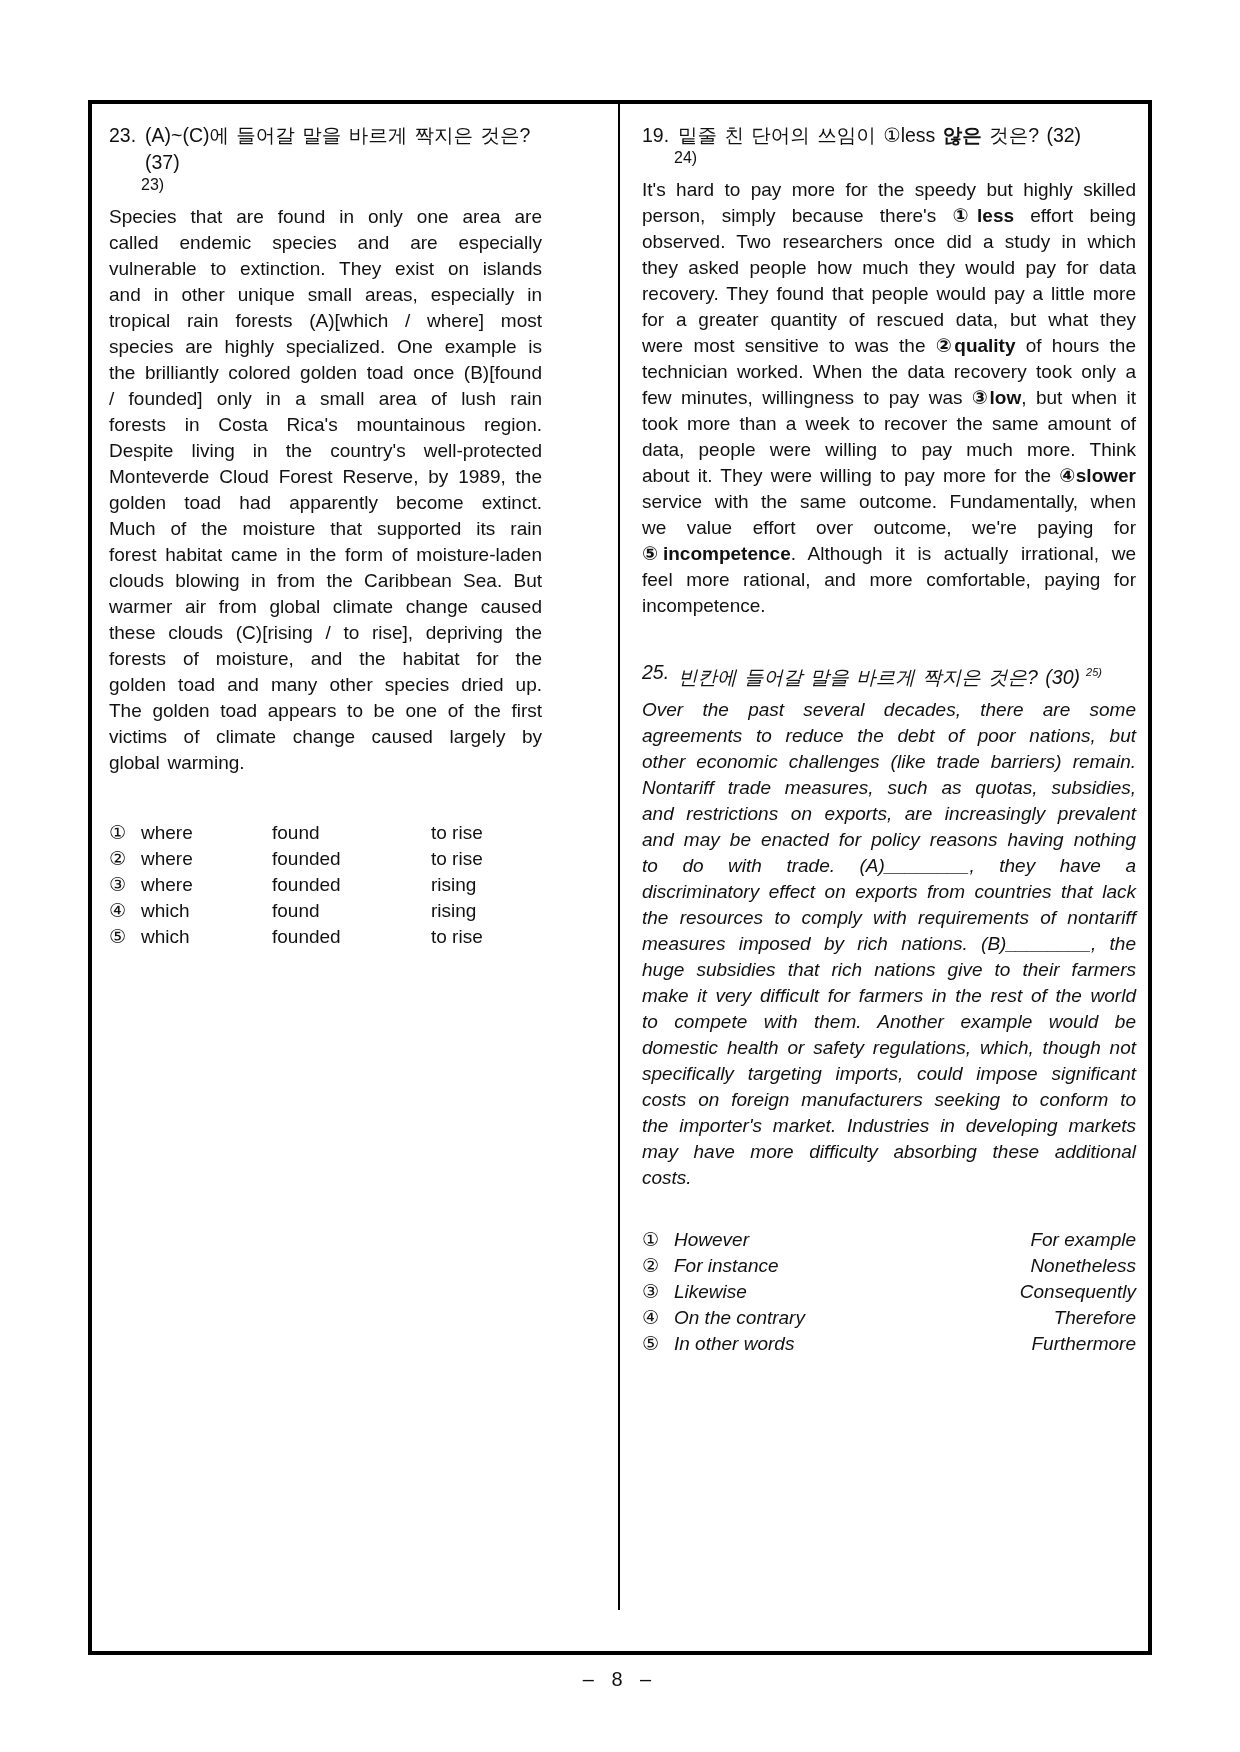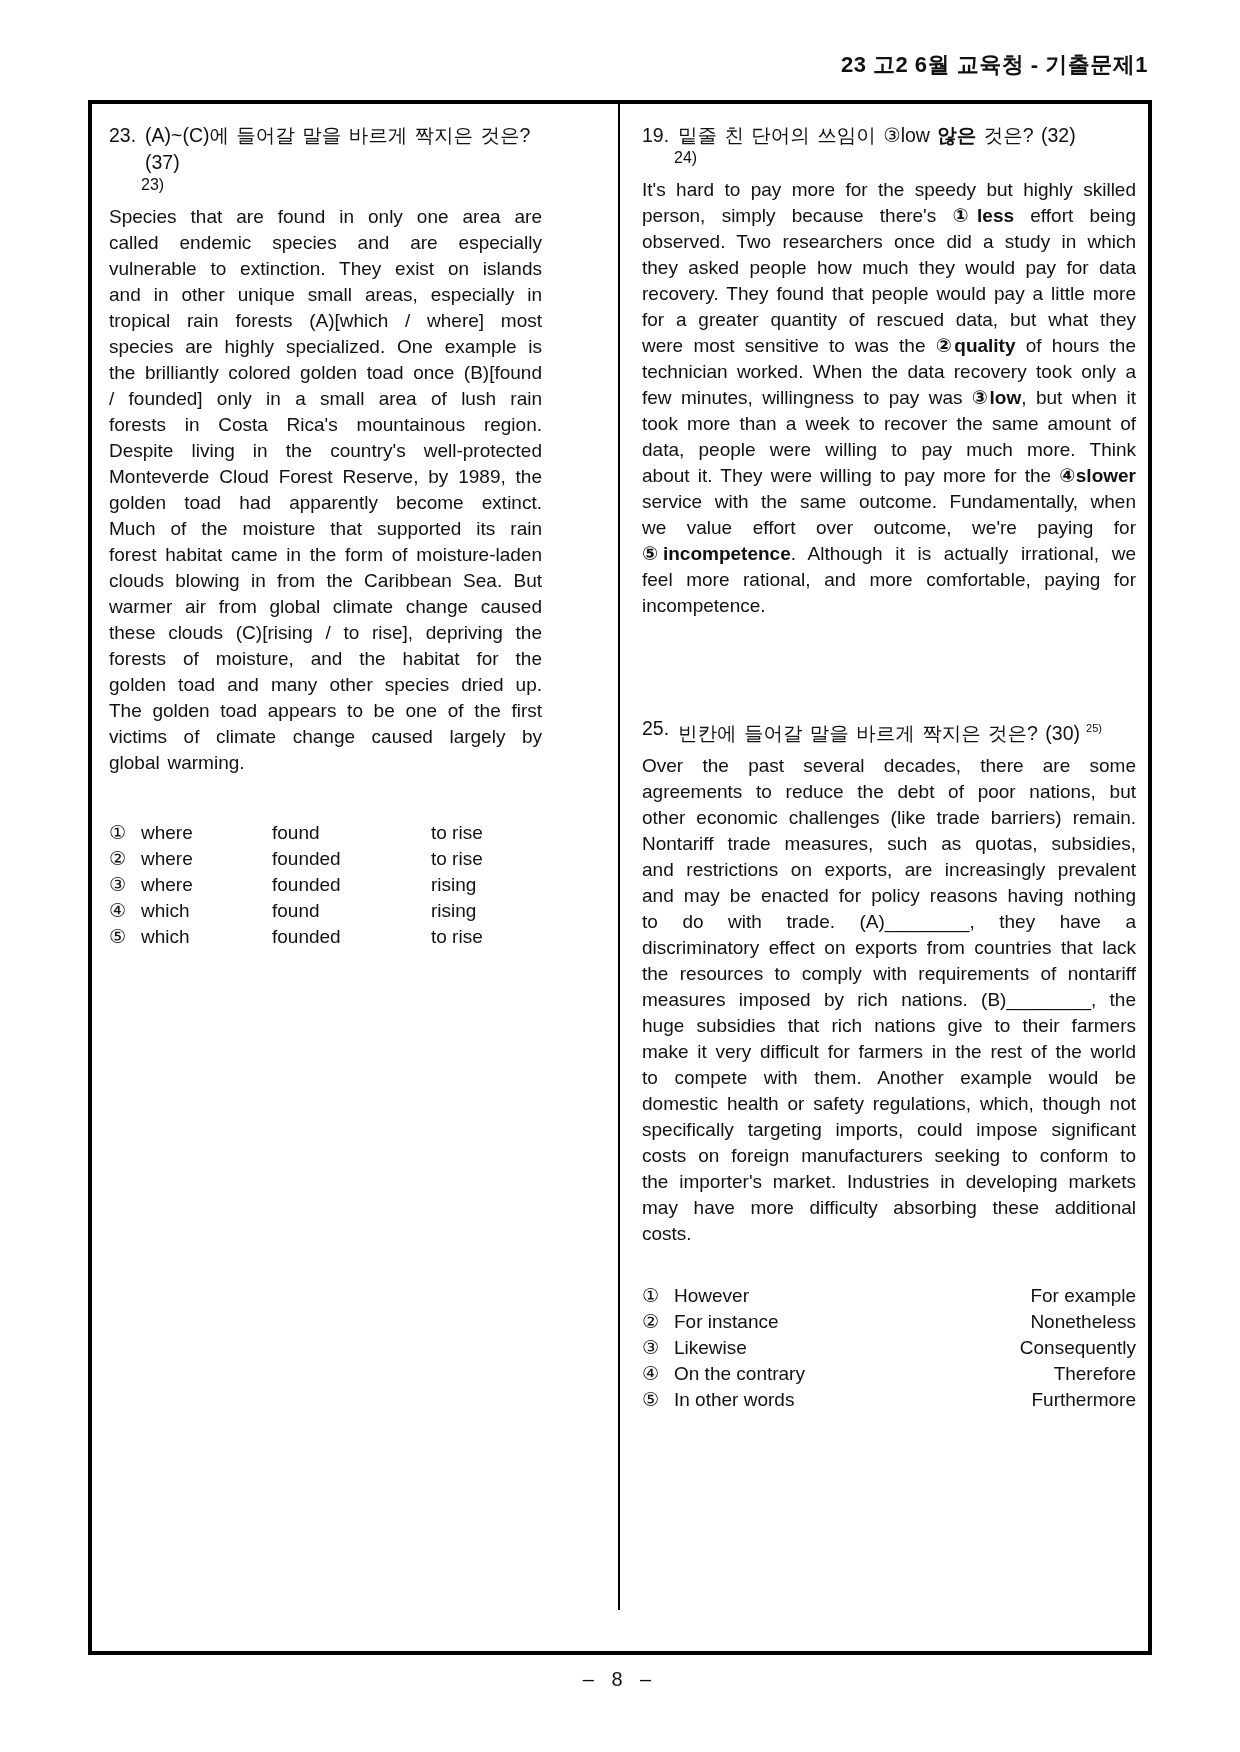--- a/index.html
+++ b/index.html
@@ -72,36 +72,35 @@
   .options { font-size: 19px; line-height: 26px; }
   .options-23 { margin-top: 44px; }
   .options-25 { margin-top: 36px; }
   .opt-row { display: flex; }
   .opt-marker { flex: 0 0 32px; }
   .opt-a3 { flex: 0 0 131px; }
   .opt-b3 { flex: 0 0 159px; }
   .opt-c3 { flex: 1; }
   .opt-a2 { flex: 0 0 218px; }
   .opt-b2 { flex: 1; text-align: right; }
-  .q25-block { margin-top: 96px; }
+  .q25-block { margin-top: 40px; font-style: italic; }
   .doc-footer {
     position: absolute;
     top: 1668px; left: 0;
     width: 1240px;
     text-align: center;
     font-size: 20px;
     letter-spacing: 6px;
   }
 </style>
 </head>
 <body>
 
 <div class="page">
 
-  <div class="doc-header">23 고2 6월 교육청 - 기출문제1</div>
 
   <div class="content-box">
 
     <div class="col col-left">
       <div class="divider"></div>
 
       <section>
         <div class="q-title">
           <span class="q-num">23.</span>
           <span class="q-text">(A)~(C)에 들어갈 말을 바르게 짝지은 것은? (37)</span>
@@ -142,21 +141,21 @@
           </div>
         </div>
       </section>
     </div>
 
     <div class="col col-right">
 
       <section>
         <div class="q-title">
           <span class="q-num">19.</span>
-          <span class="q-text"><span class="seg-normal">밑줄 친 단어의 쓰임이 ③low </span><span class="seg-bold-underline">않은</span><span class="seg-normal"> 것은? (32)</span></span>
+          <span class="q-text"><span class="seg-normal">밑줄 친 단어의 쓰임이 ①less </span><span class="seg-bold-underline">않은</span><span class="seg-normal"> 것은? (32)</span></span>
         </div>
         <div class="footnote">24)</div>
         <p class="passage"><span class="seg-normal">It's hard to pay more for the speedy but highly skilled person, simply because there's </span><span class="seg-bold-underline">①less</span><span class="seg-normal"> effort being observed. Two researchers once did a study in which they asked people how much they would pay for data recovery. They found that people would pay a little more for a greater quantity of rescued data, but what they were most sensitive to was the </span><span class="seg-bold-underline">②quality</span><span class="seg-normal"> of hours the technician worked. When the data recovery took only a few minutes, willingness to pay was </span><span class="seg-bold-underline">③low</span><span class="seg-normal">, but when it took more than a week to recover the same amount of data, people were willing to pay much more. Think about it. They were willing to pay more for the </span><span class="seg-bold-underline">④slower</span><span class="seg-normal"> service with the same outcome. Fundamentally, when we value effort over outcome, we're paying for </span><span class="seg-bold-underline">⑤incompetence</span><span class="seg-normal">. Although it is actually irrational, we feel more rational, and more comfortable, paying for incompetence.</span></p>
       </section>
 
       <section class="q25-block">
         <div class="q-title">
           <span class="q-num">25.</span>
           <span class="q-text"><span>빈칸에 들어갈 말을 바르게 짝지은 것은? (30)</span><sup class="fn">25)</sup></span>
         </div>

